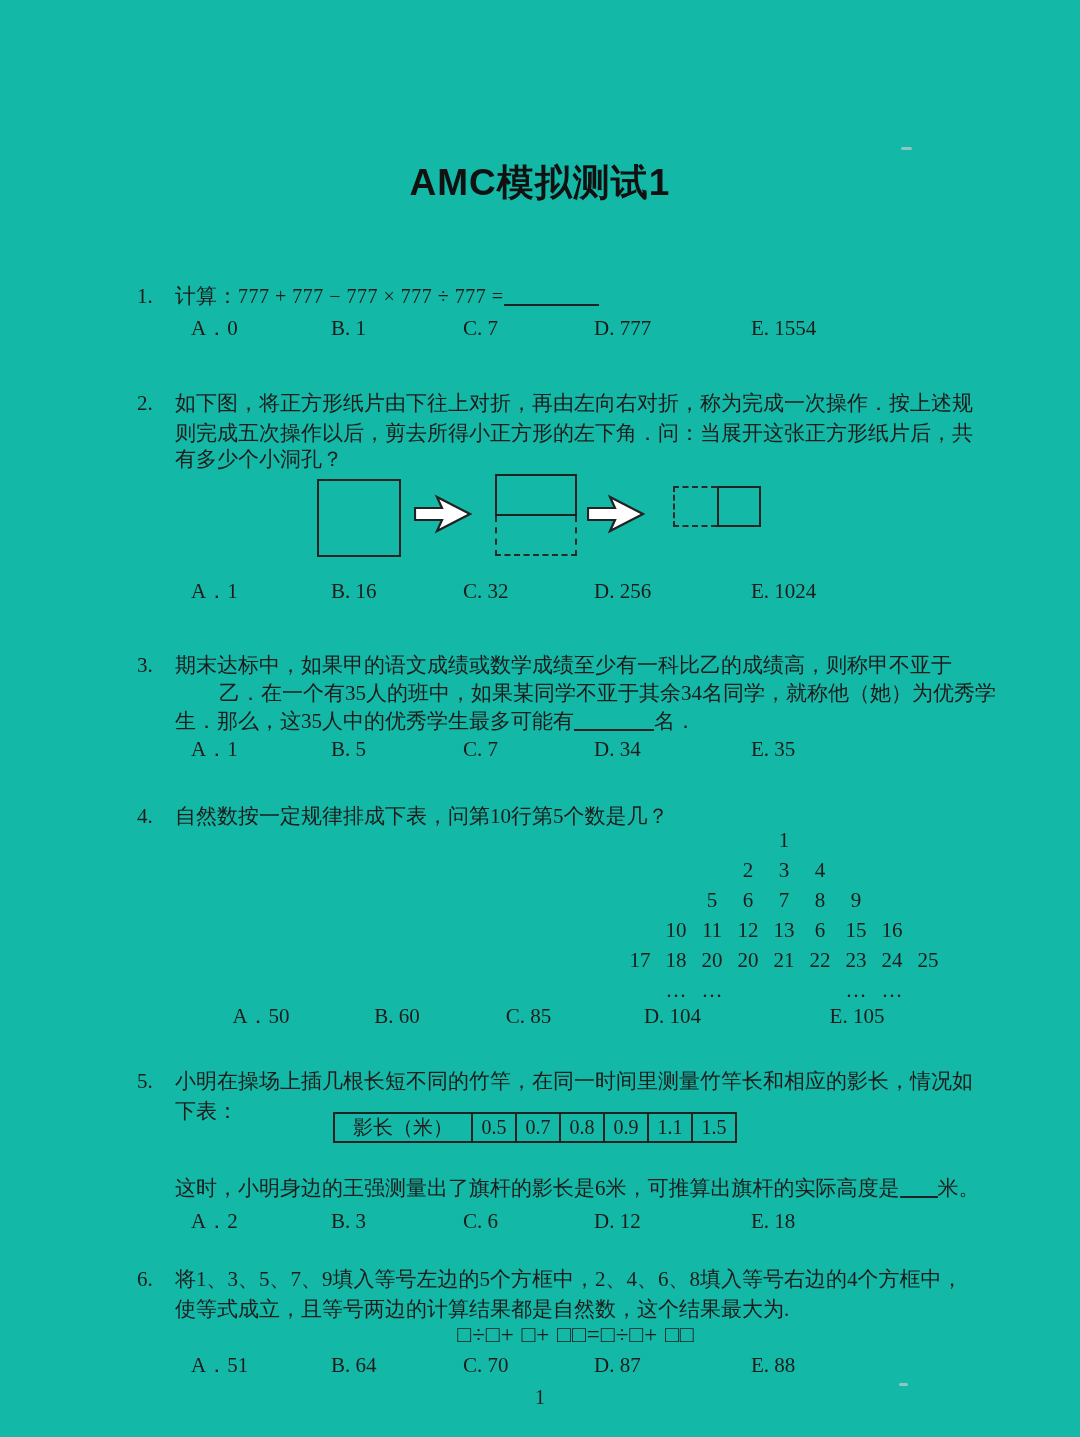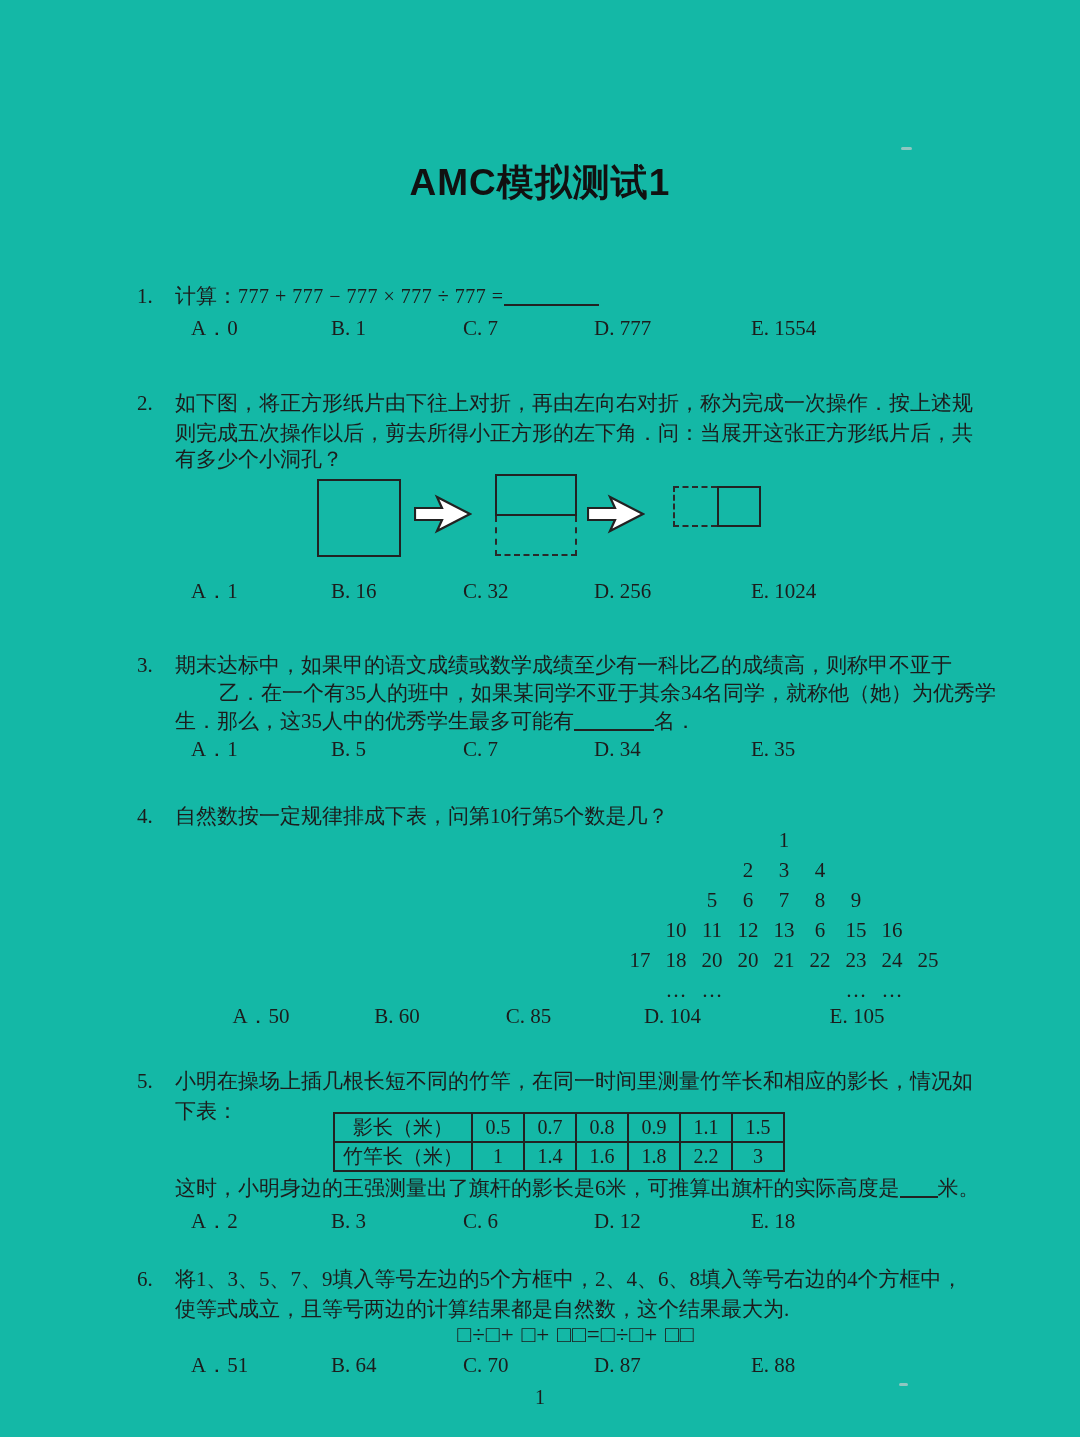--- a/index.html
+++ b/index.html
@@ -28,21 +28,21 @@
   .arrow-svg{position:absolute;}
   
   .tri{position:absolute;left:447px;top:24px;}
   .trow{display:grid;grid-template-columns:repeat(9,36px);height:30px;}
   .tc{text-align:center;line-height:30px;font-size:21px;}
   
   .shadow-table{position:absolute;left:158px;top:46px;border-collapse:collapse;}
   .shadow-table td{border:2px solid #222;text-align:center;font-size:20px;
                    height:27px;padding:0 2px;box-sizing:border-box;}
   .shadow-table td.hd{width:138px;margin-left:8px;}
-  .shadow-table td.v{width:52px;}
+  .shadow-table td.v{width:44px;}
   
   .formula{position:absolute;left:0;top:58px;width:772px;text-align:center;
            padding-left:30px;box-sizing:border-box;font-size:23px;letter-spacing:1px;
            font-family:"Liberation Serif","DejaVu Serif",serif;}
   .pageno{position:absolute;top:1386px;left:0;width:100%;text-align:center;
           font-size:20px;}
   .smudge{position:absolute;background:#cfcfcf;border-radius:2px;opacity:.65;}
 </style>
 </head>
 <body>
@@ -215,29 +215,20 @@
         <tbody>
             <tr>
           <td class="hd">影长（米）</td>
           <td class="v">0.5</td>
           <td class="v">0.7</td>
           <td class="v">0.8</td>
           <td class="v">0.9</td>
           <td class="v">1.1</td>
           <td class="v">1.5</td>
         </tr>
-        <tr>
-          <td class="hd">竹竿长（米）</td>
-          <td class="v">1</td>
-          <td class="v">1.4</td>
-          <td class="v">1.6</td>
-          <td class="v">1.8</td>
-          <td class="v">2.2</td>
-          <td class="v">3</td>
-        </tr>
       </tbody>
         </table>
 
       <div class="line" style="top:107px;">
         <span>这时，小明身边的王强测量出了旗杆的影长是6米，可推算出旗杆的实际高度是</span><span class="blank" style="width:38px;"></span><span>米。</span>
       </div>
       <div class="options" style="top:140px;">
         <span class="opt">A．2</span>
         <span class="opt">B. 3</span>
         <span class="opt">C. 6</span>

